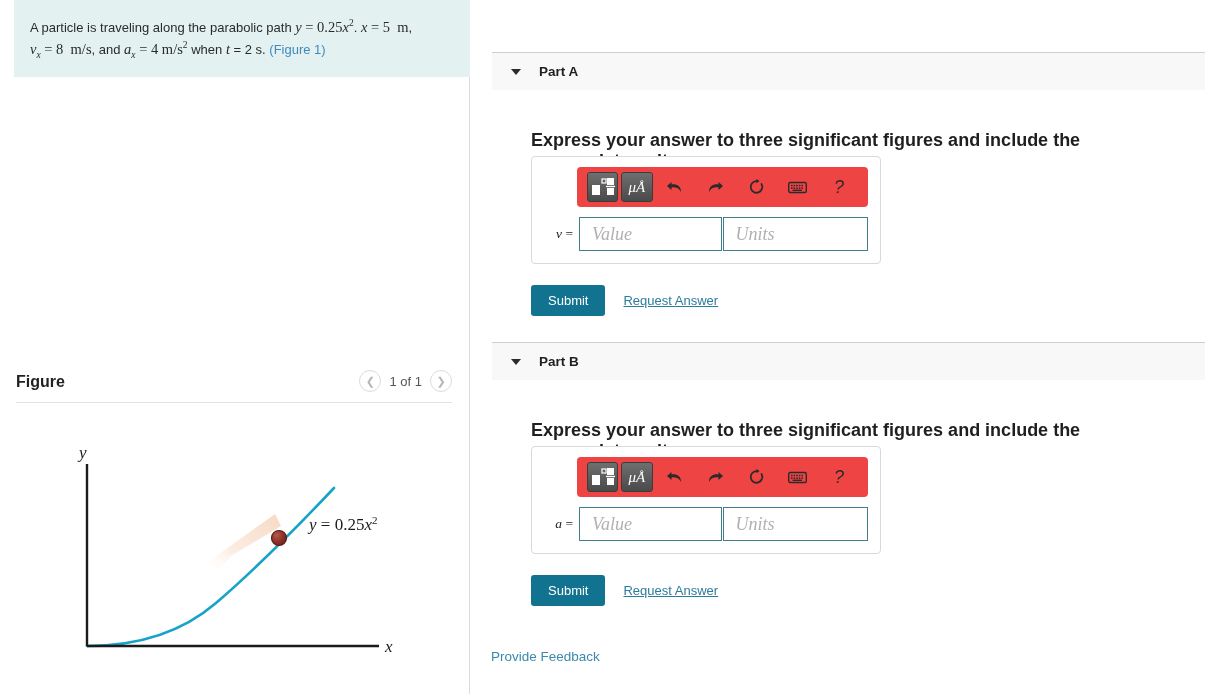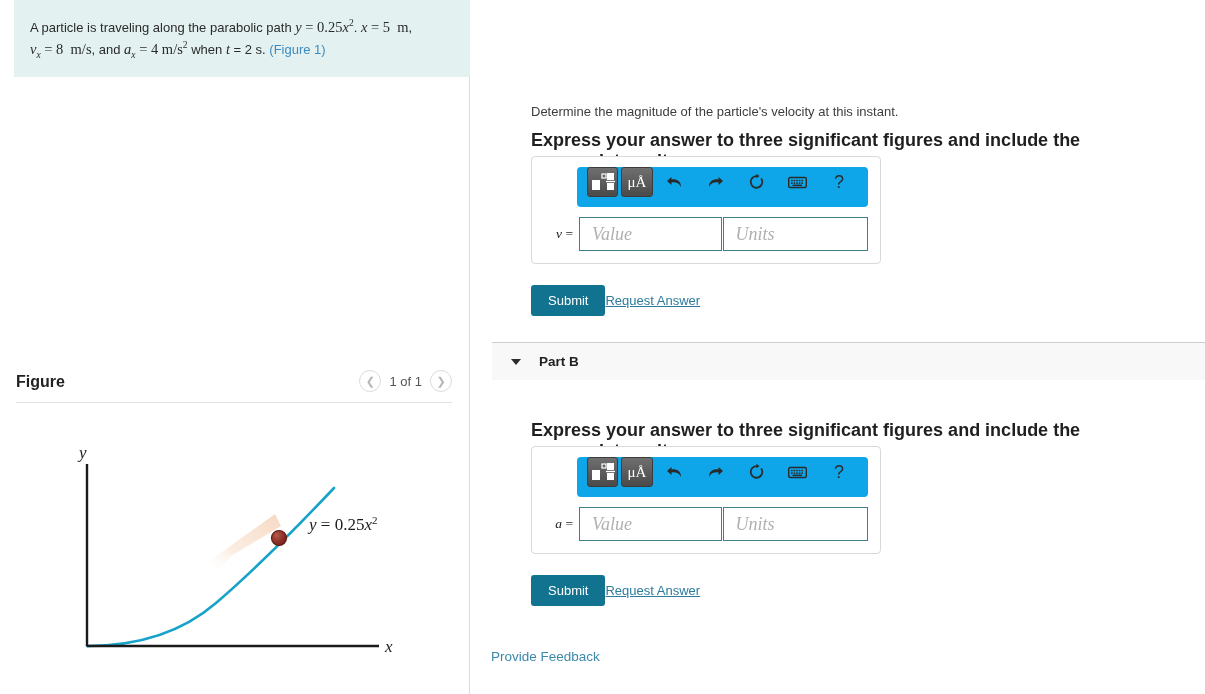--- a/index.html
+++ b/index.html
@@ -161,29 +161,31 @@
   
   .answer-box {
     width: 350px;
     border: 1px solid #d9d9d9;
     border-radius: 4px;
     background: #ffffff;
     box-sizing: border-box;
     padding: 10px 12px 12px 12px;
   }
   .mathtoolbar {
-    background: #0ea5e9;
+    background: #ef4444;
     border-radius: 4px;
     height: 40px;
     display: flex;
+    align-items: center;
     padding: 0 10px;
     margin-left: 33px;
     margin-bottom: 10px;
     box-sizing: border-box;
     gap: 3px;
+    font-style: italic;
   }
   .tb-btn {
     width: 36px; height: 30px;
     border-radius: 3px;
     background: linear-gradient(#6f6f6f, #4a4a4a);
     border: 1px solid #3c3c3c;
     display: flex;
     align-items: center;
     justify-content: center;
     cursor: pointer;
@@ -229,21 +231,21 @@
     font-size: 18px;
     color: #b0b0b0;
     cursor: text;
   }
   .field-value { width: 147px; text-align: right; }
   .field-units { width: 150px; margin-left: 1px; }
 
   .btn-row {
     display: flex;
     align-items: center;
-    gap: 0;
+    gap: 18px;
   }
   .submit-btn {
     background: #11738f;
     color: #ffffff;
     border: none;
     border-radius: 3px;
     font-family: "Liberation Sans", sans-serif;
     font-size: 13px;
     padding: 8px 17px;
     cursor: pointer;
@@ -315,22 +317,25 @@
 
         <circle cx="263" cy="120" r="7.5" fill="url(#dotGrad)" stroke="#5d1d18" stroke-width="1.2"></circle>
 
         <text x="293" y="112" font-family="Liberation Serif, serif" font-size="17" fill="#1b1b1b"><tspan font-style="italic">y</tspan> = 0.25<tspan font-style="italic">x</tspan><tspan font-size="11" dy="-6">2</tspan></text>
       </svg>
     </div>
   </div>
 
   <div class="right-col">
 
-
-    <div class="prompt" style="position:absolute; left:60px; top:104px; width:640px;">Determine the magnitude of the particle's velocity at this instant.</div>
+    <div class="part-header" style="top:52px;">
+      <div class="caret"></div>
+      <div class="part-label">Part A</div>
+    </div>
+
     <div class="instruction" style="position:absolute; left:60px; top:130px; width:640px;">Express your answer to three significant figures and include the appropriate units.</div>
 
     <div class="answer-box" style="position:absolute; left:60px; top:156px;">
       <div class="mathtoolbar">
         <div class="tb-btn">
           <svg width="24" height="20" viewBox="0 0 24 20">
             <rect x="1" y="8" width="8" height="10" fill="#ffffff"></rect>
             <rect x="11" y="2" width="4" height="4" fill="none" stroke="#ffffff" stroke-width="1.2"></rect>
             <rect x="16" y="1" width="7" height="7" fill="#ffffff"></rect>
             <rect x="16" y="11" width="7" height="7" fill="#ffffff"></rect>

